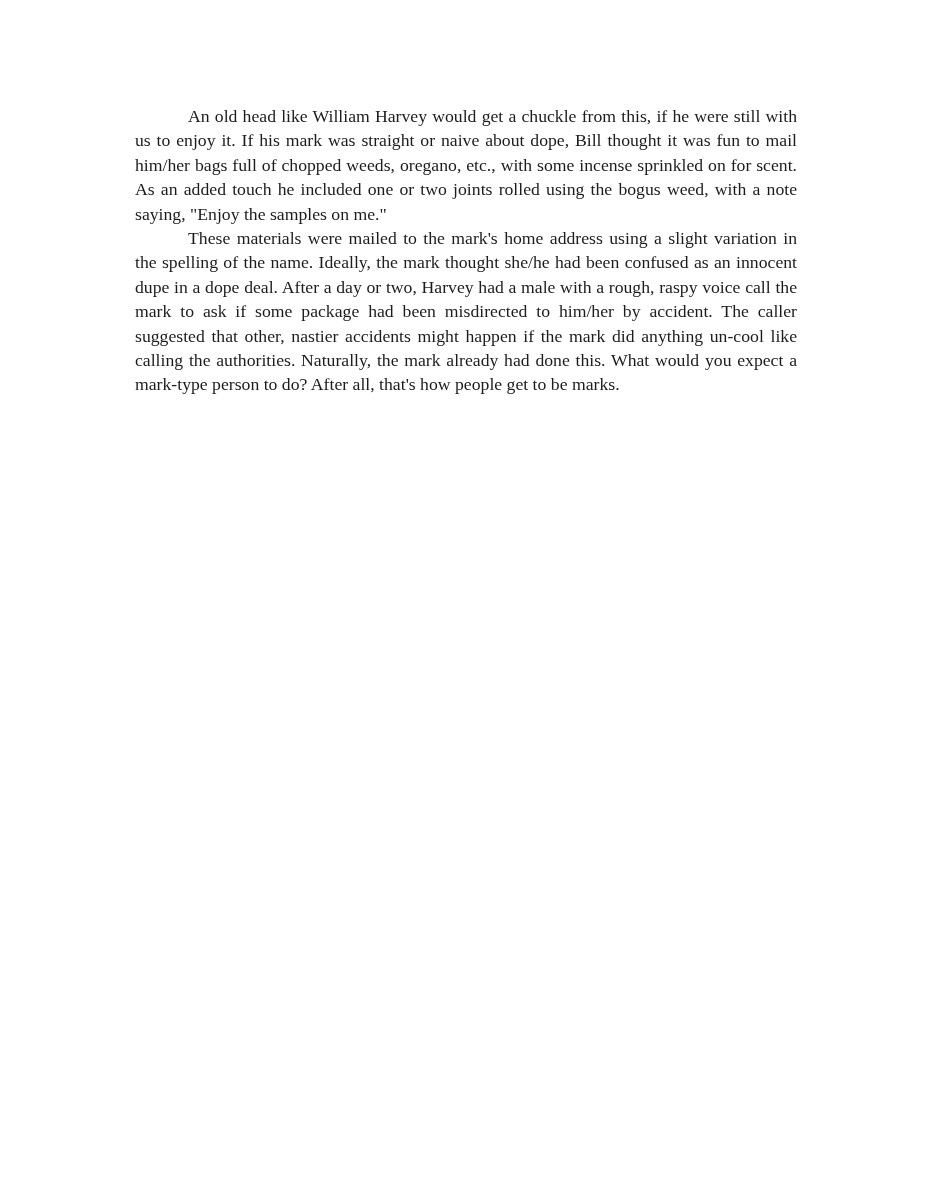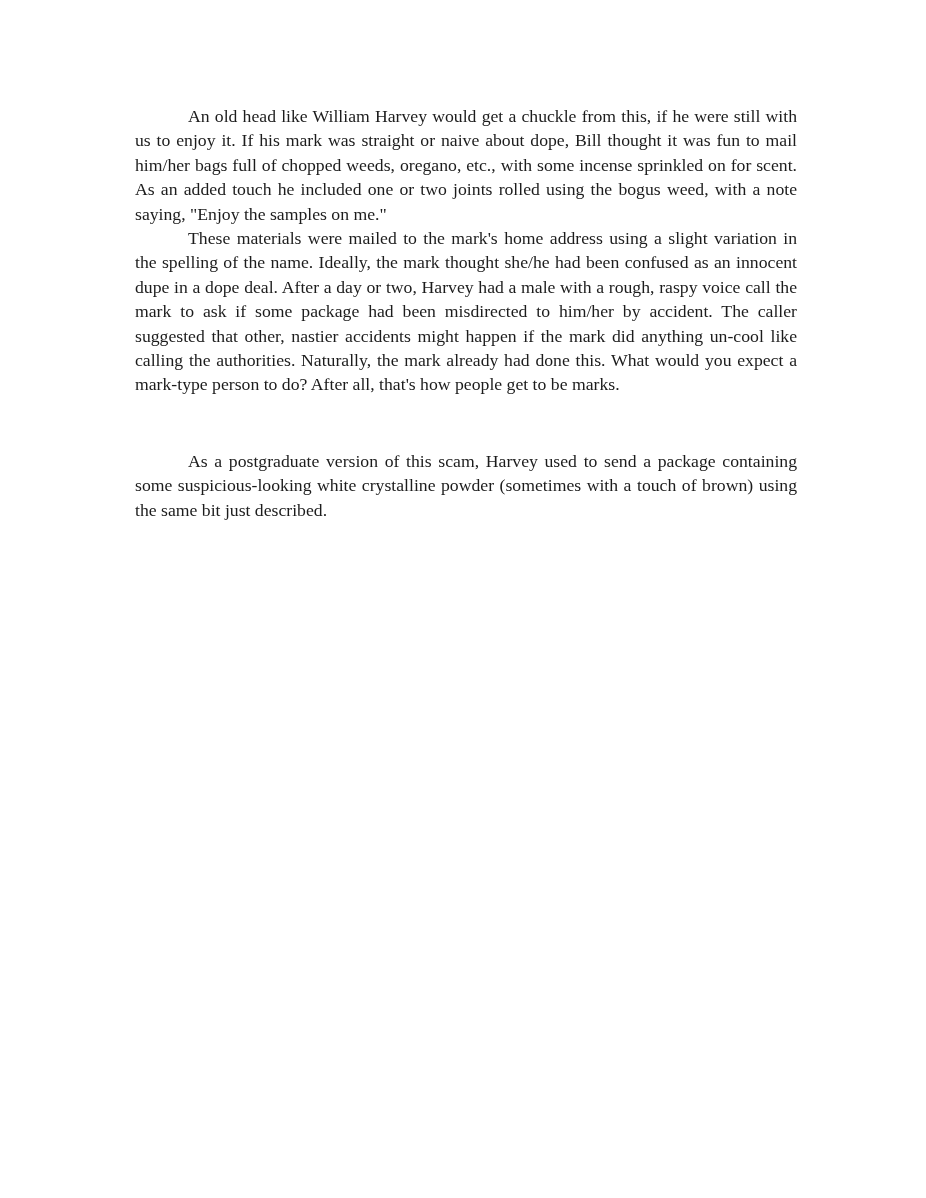--- a/index.html
+++ b/index.html
@@ -33,15 +33,14 @@
     margin-top: 52px;
   }
 </style>
 </head>
 <body>
 
 <div class="page">
   <div class="text-block">
     <p class="para">An old head like William Harvey would get a chuckle from this, if he were still with us to enjoy it.  If his mark was straight or naive about dope, Bill thought it was fun to mail him/her bags full of chopped weeds, oregano, etc., with some incense sprinkled on for scent.  As an added touch he included one or two joints rolled using the bogus weed, with a note saying, "Enjoy the samples on me."</p>
     <p class="para">These materials were mailed to the mark's home address using a slight variation in the spelling of the name.  Ideally, the mark thought she/he had been confused as an innocent dupe in a dope deal.  After a day or two, Harvey had a male with a rough, raspy voice call the mark to ask if some package had been misdirected to him/her by accident.  The caller suggested that other, nastier accidents might happen if the mark did anything un-cool like calling the authorities.  Naturally, the mark already had done this.  What would you expect a mark-type person to do?  After all, that's how people get to be marks.</p>
-    <p class="para gap-before">As a postgraduate version of this scam, Harvey used to send a package containing some suspicious-looking white crystalline powder (sometimes with a touch of brown) using the same bit just described.</p>
   </div>
 </div>
 
 </body></html>

